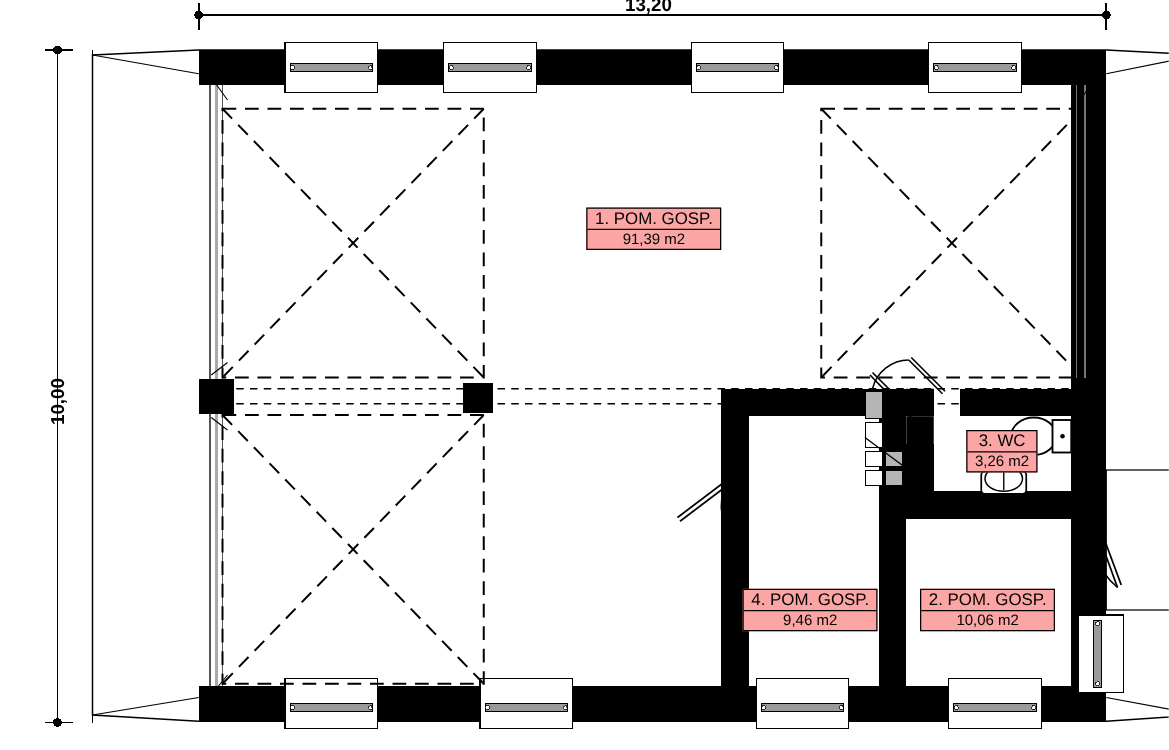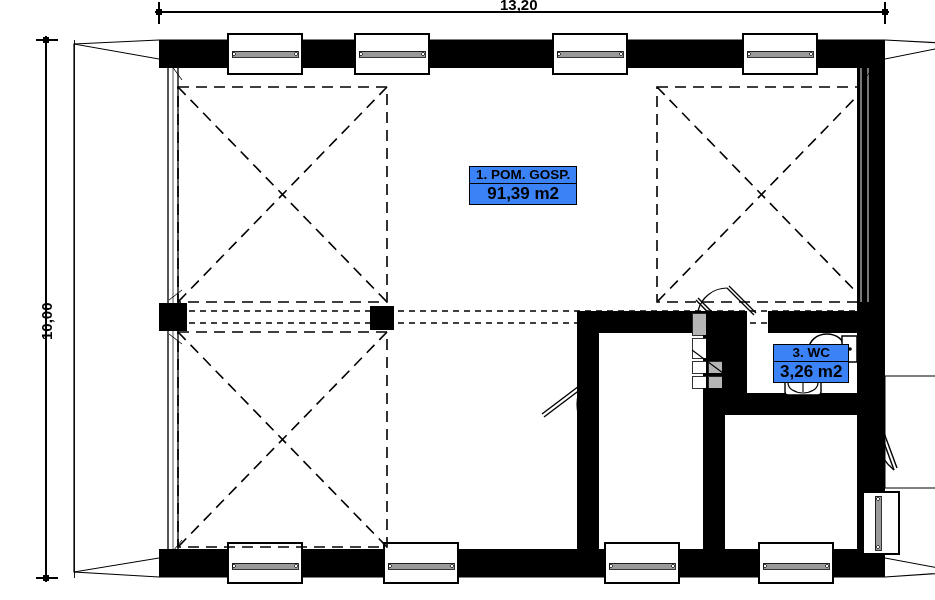--- a/index.html
+++ b/index.html
@@ -6,28 +6,28 @@
   body{
     width:935px;height:600px;overflow:hidden;
     font-family:"Liberation Sans", sans-serif;
     -webkit-font-smoothing:none;
   }
   #plan{position:relative;width:935px;height:452px;background:#fff;margin-left:32px;}
   svg{display:block;}
   .lbl{
     position:absolute;
     border:1.6px solid #000;
-    background:#3b82f6;
-    font-weight:bold;
+    background:#fca5a5;
+    font-weight:normal;
     text-align:center;
     color:#000;
     line-height:1.05;
   }
   .lbl .row1{padding:1px 6px 1px 6px;font-size:13.5px;letter-spacing:0px;white-space:nowrap;}
-  .lbl .row2{padding:1px 6px 1px 6px;font-size:17px;border-top:1.6px solid #000;white-space:nowrap;}
+  .lbl .row2{padding:1px 6px 1px 6px;font-size:12px;border-top:1.6px solid #000;white-space:nowrap;}
   .dimtext{
     position:absolute;font-weight:bold;font-size:15px;color:#000;white-space:nowrap;
   }
   .dimtext.vert{transform:rotate(-90deg);transform-origin:left top;}
 </style>
 </head>
 <body>
 
 <div id="plan">
 
@@ -253,20 +253,28 @@
 
   <div class="dimtext" style="left:468px;top:-4px;">13,20</div>
 
   <div class="dimtext vert" style="left:6px;top:340px;">10,00</div>
 
   <div class="lbl" style="left:437px;top:166px;">
     <div class="row1">1. POM. GOSP.</div>
     <div class="row2">91,39 m2</div>
   </div>
 
+  <div class="lbl" style="left:704px;top:471px;">
+    <div class="row1">2. POM. GOSP.</div>
+    <div class="row2">10,06 m2</div>
+  </div>
 
   <div class="lbl" style="left:741px;top:344px;">
     <div class="row1">3. WC</div>
     <div class="row2">3,26 m2</div>
   </div>
 
+  <div class="lbl" style="left:562px;top:471px;">
+    <div class="row1">4. POM. GOSP.</div>
+    <div class="row2">9,46 m2</div>
+  </div>
 
 </div>
 
 </body></html>

